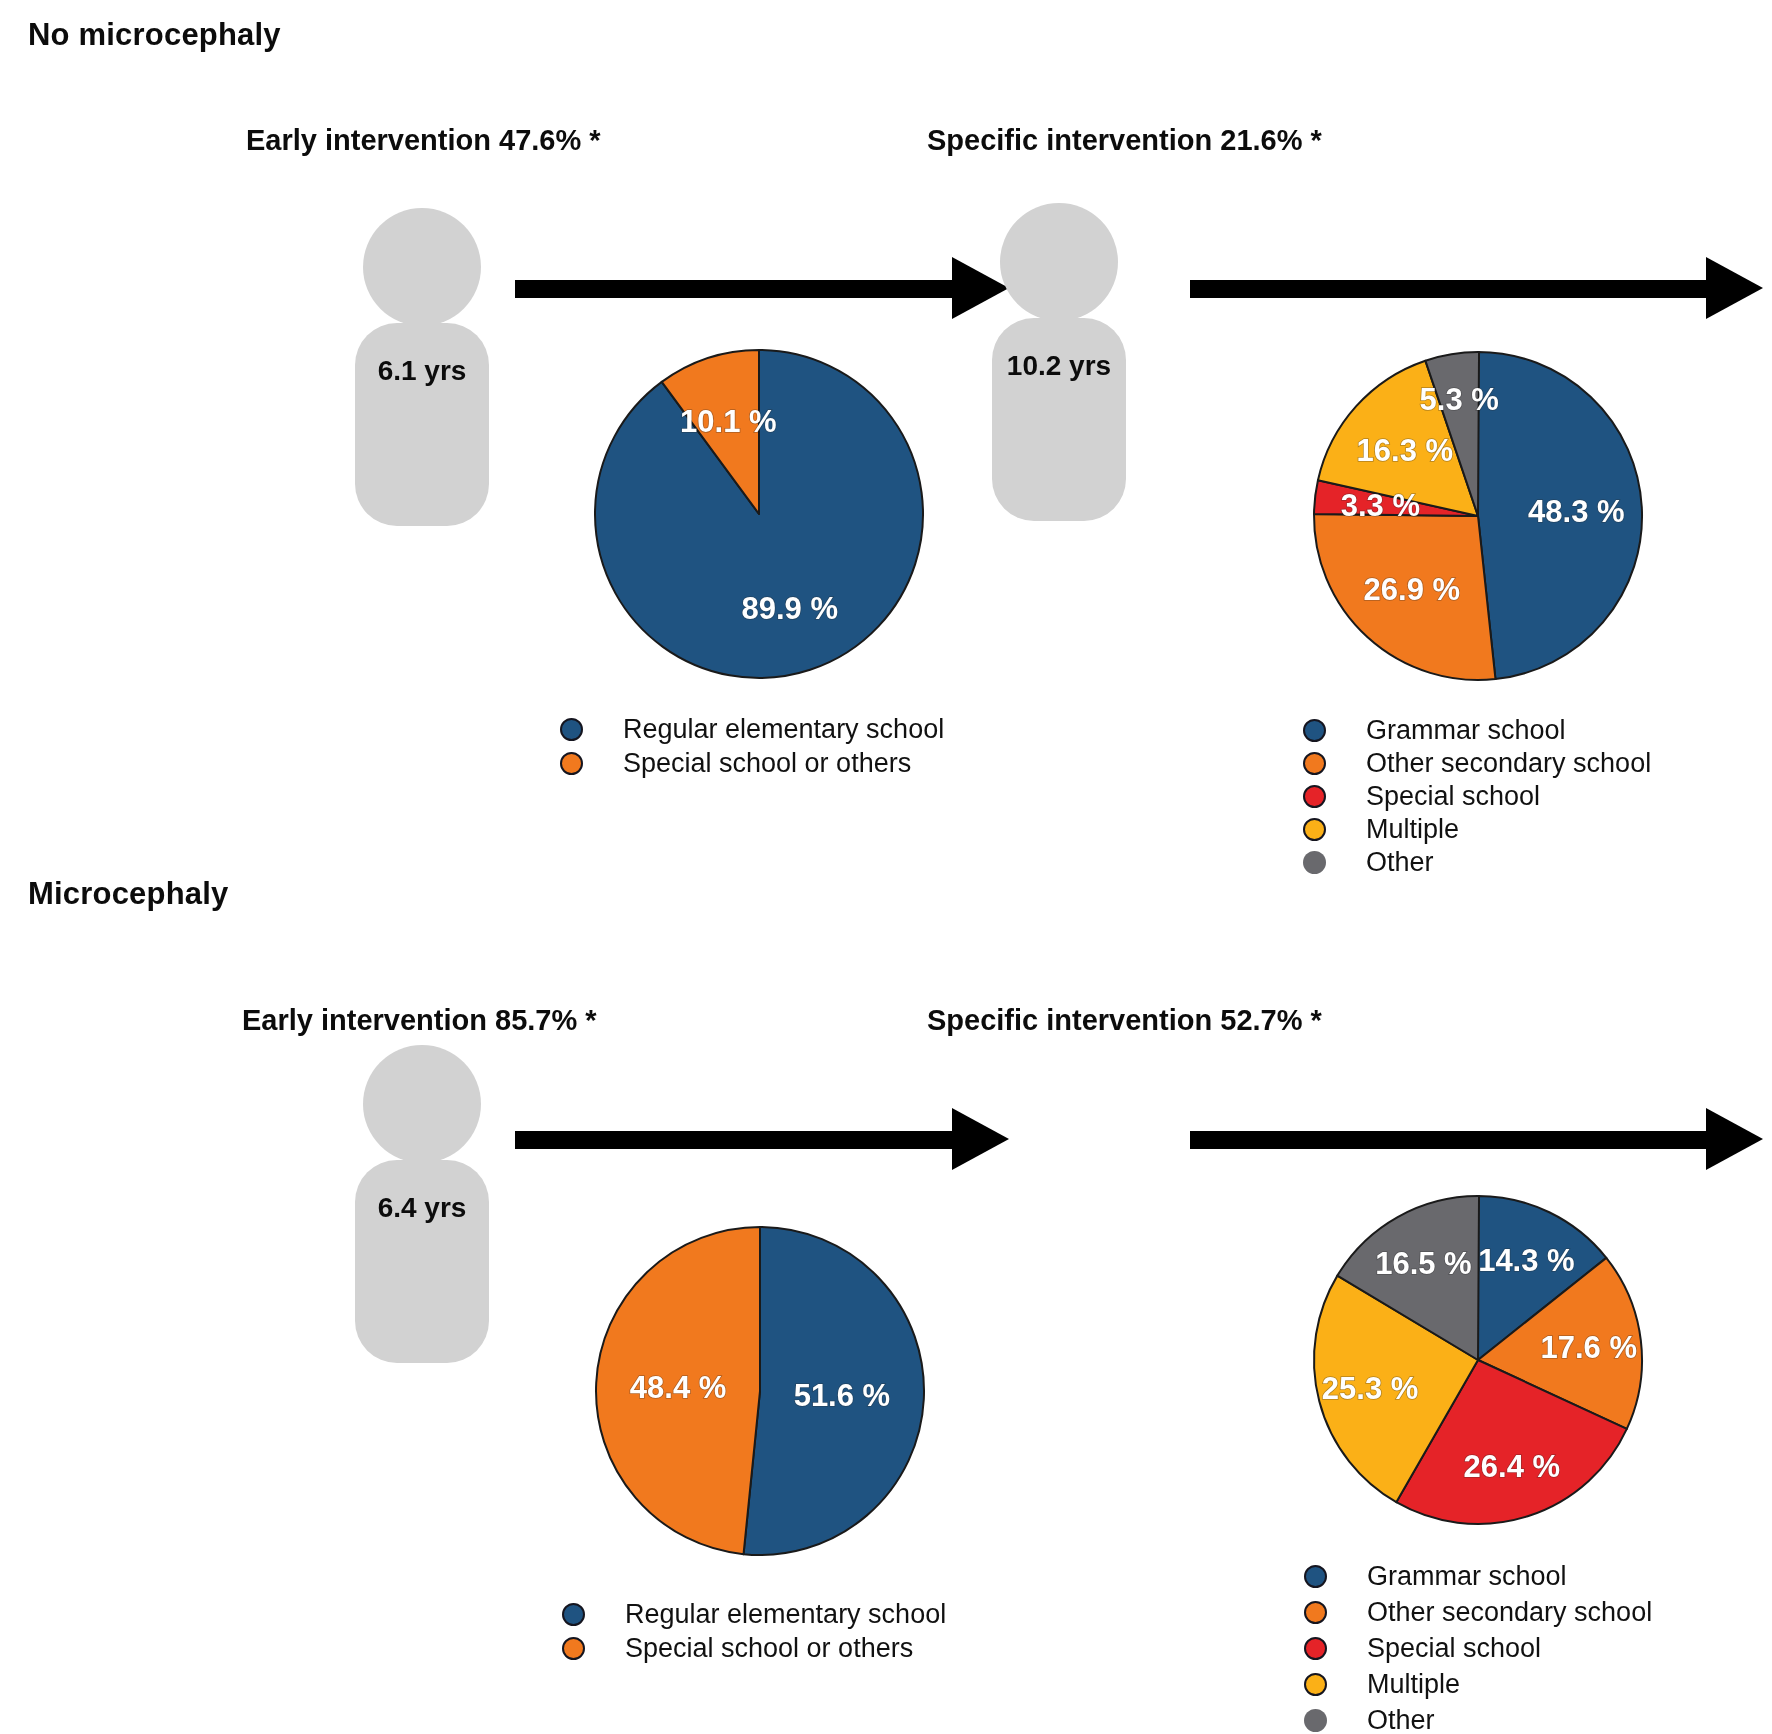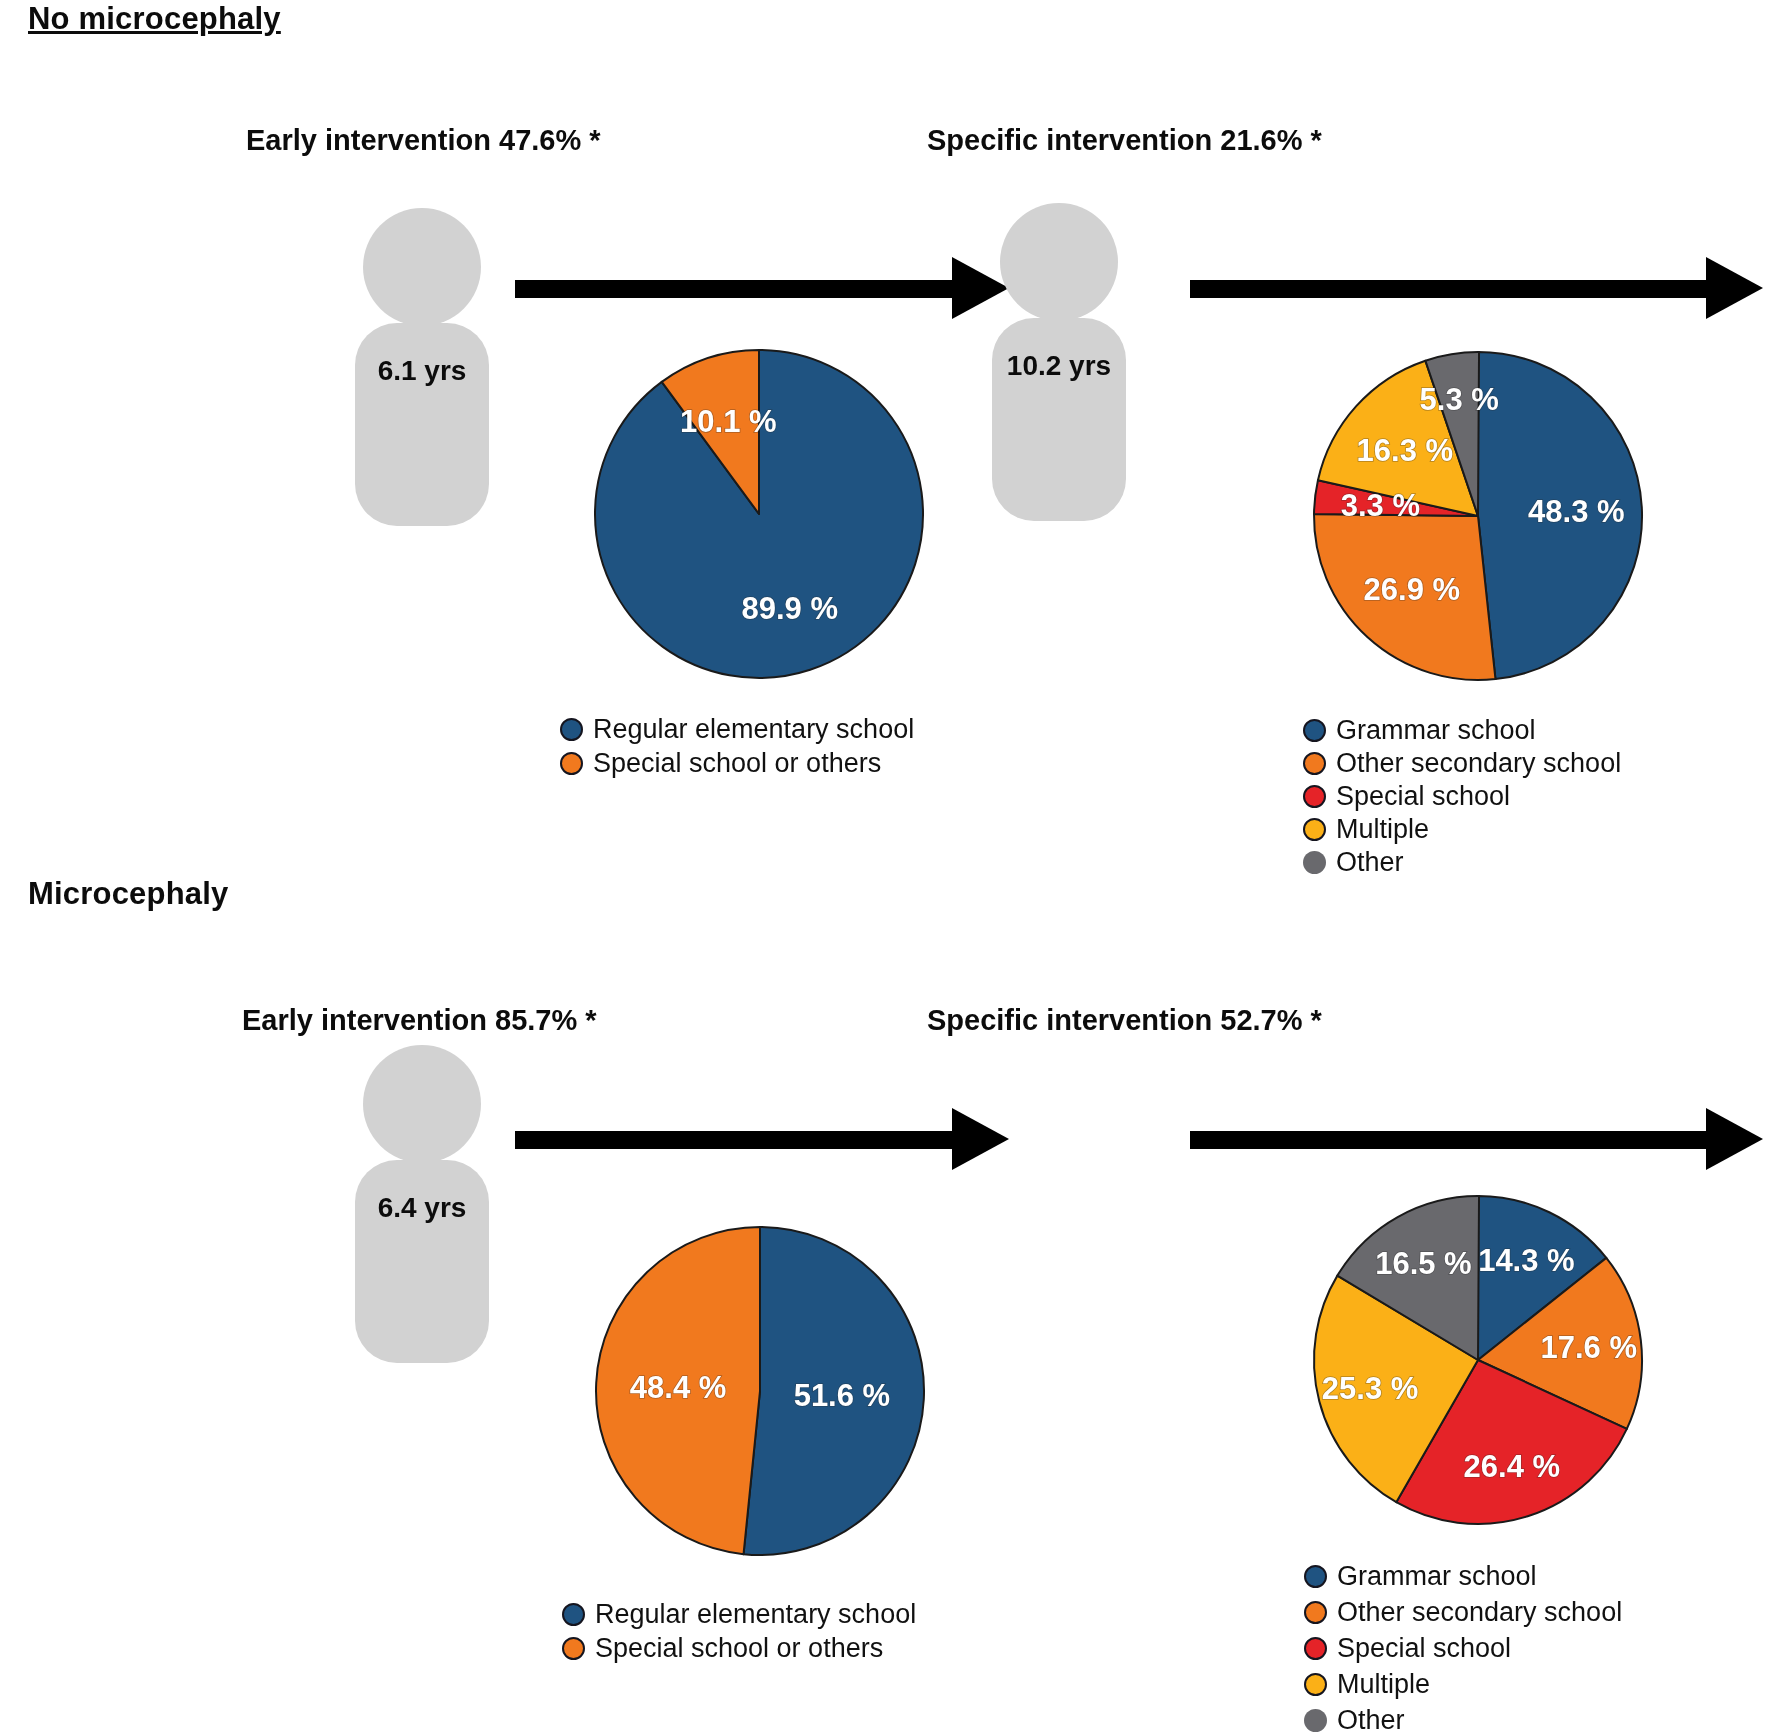--- a/index.html
+++ b/index.html
@@ -54,33 +54,33 @@
   svg.pie{overflow:visible;}
   svg.pie path{stroke:#1a1a1a;stroke-width:2;stroke-linejoin:round;}
   svg.pie text{
     font-family:"Liberation Sans", sans-serif;
     font-size:31px;font-weight:700;fill:#ffffff;
     paint-order:stroke;stroke:rgba(40,40,40,0.35);stroke-width:1.5px;
     text-anchor:middle;
   }
   
   .legend .legend-row{
-    display:flex;align-items:center;gap:10px;
+    display:flex;align-items:center;gap:40px;
   }
   .legend .swatch{
     width:23px;height:23px;border-radius:50%;
     box-sizing:border-box;flex:0 0 auto;
   }
   .legend .swatch.ring{border:2.5px solid #15151f;}
   .legend .legend-label{
     font-size:27px;color:#111111;white-space:nowrap;line-height:1;
   }
 
   
-  #title-top{left:28px;top:1px;text-decoration:underline;}
+  #title-top{left:28px;top:17px;}
   #title-bottom{left:28px;top:876px;}
 
   #lbl-ei-1{left:246px;top:124px;width:340px;}
   #lbl-si-1{left:927px;top:124px;width:340px;}
   #lbl-ei-2{left:242px;top:1004px;width:340px;}
   #lbl-si-2{left:927px;top:1004px;width:340px;}
 
   #person-1{left:355px;top:208px;}
   #person-2{left:992px;top:203px;}
   #person-3{left:355px;top:1045px;}

